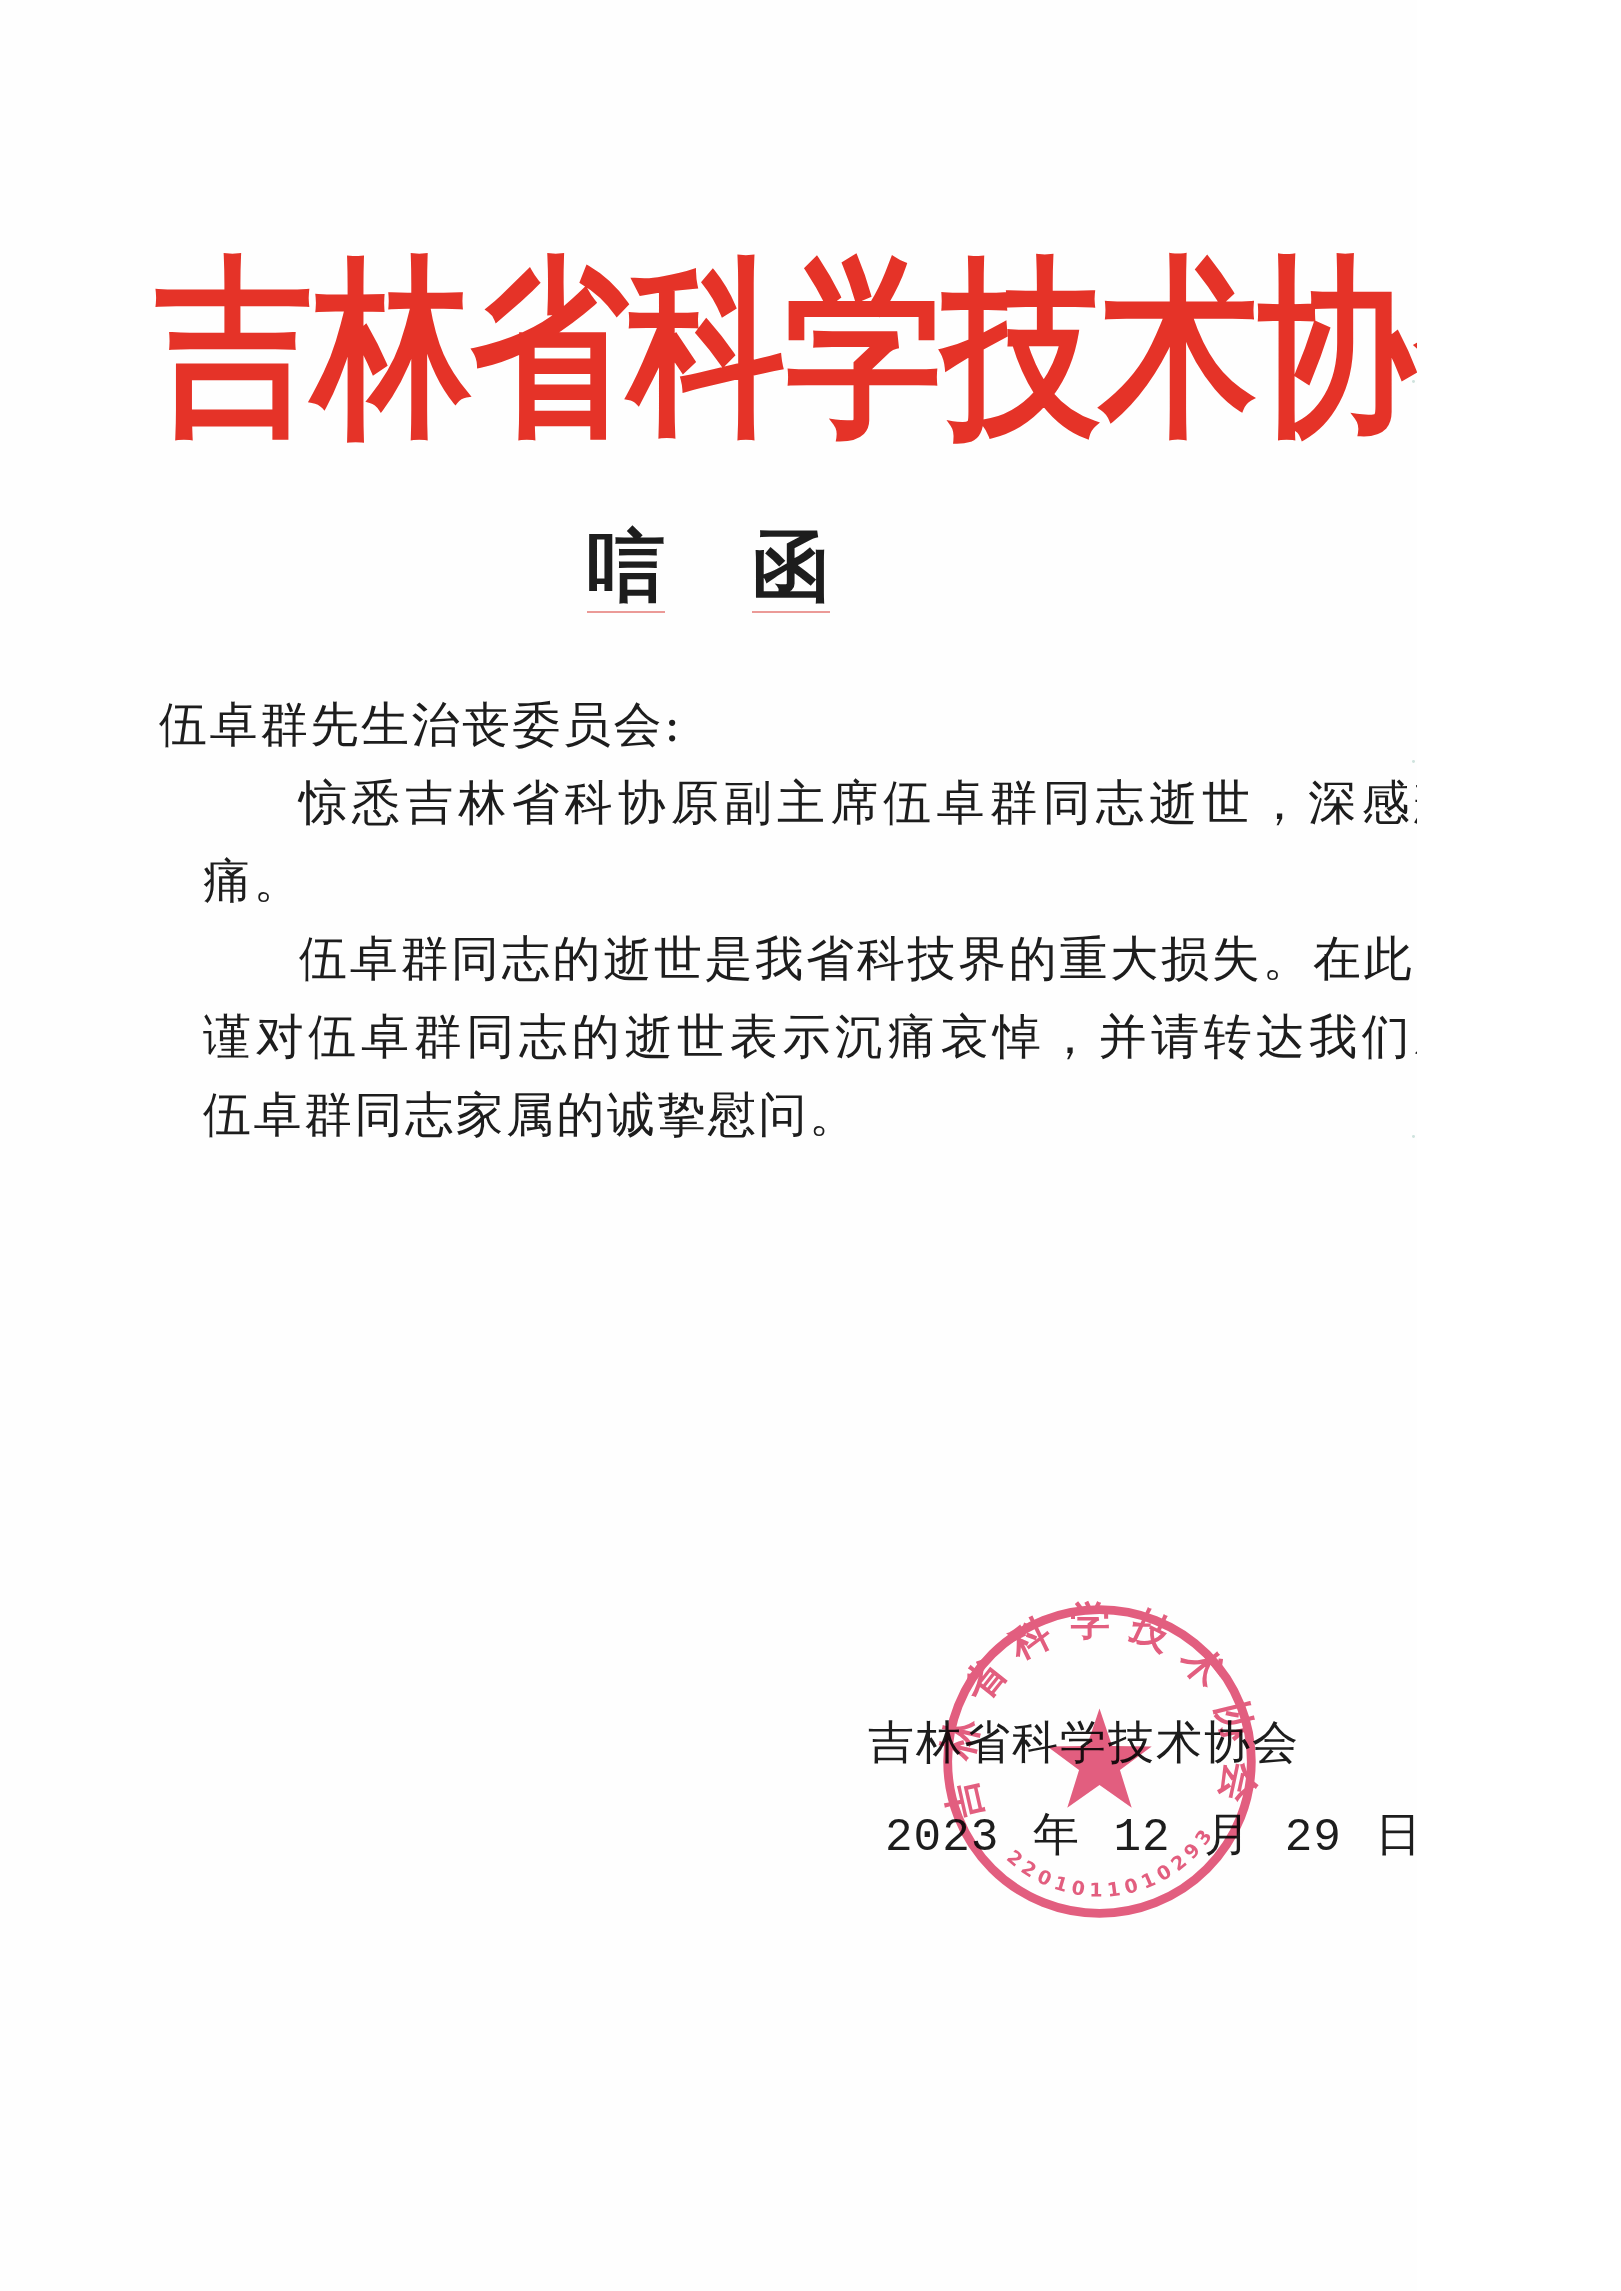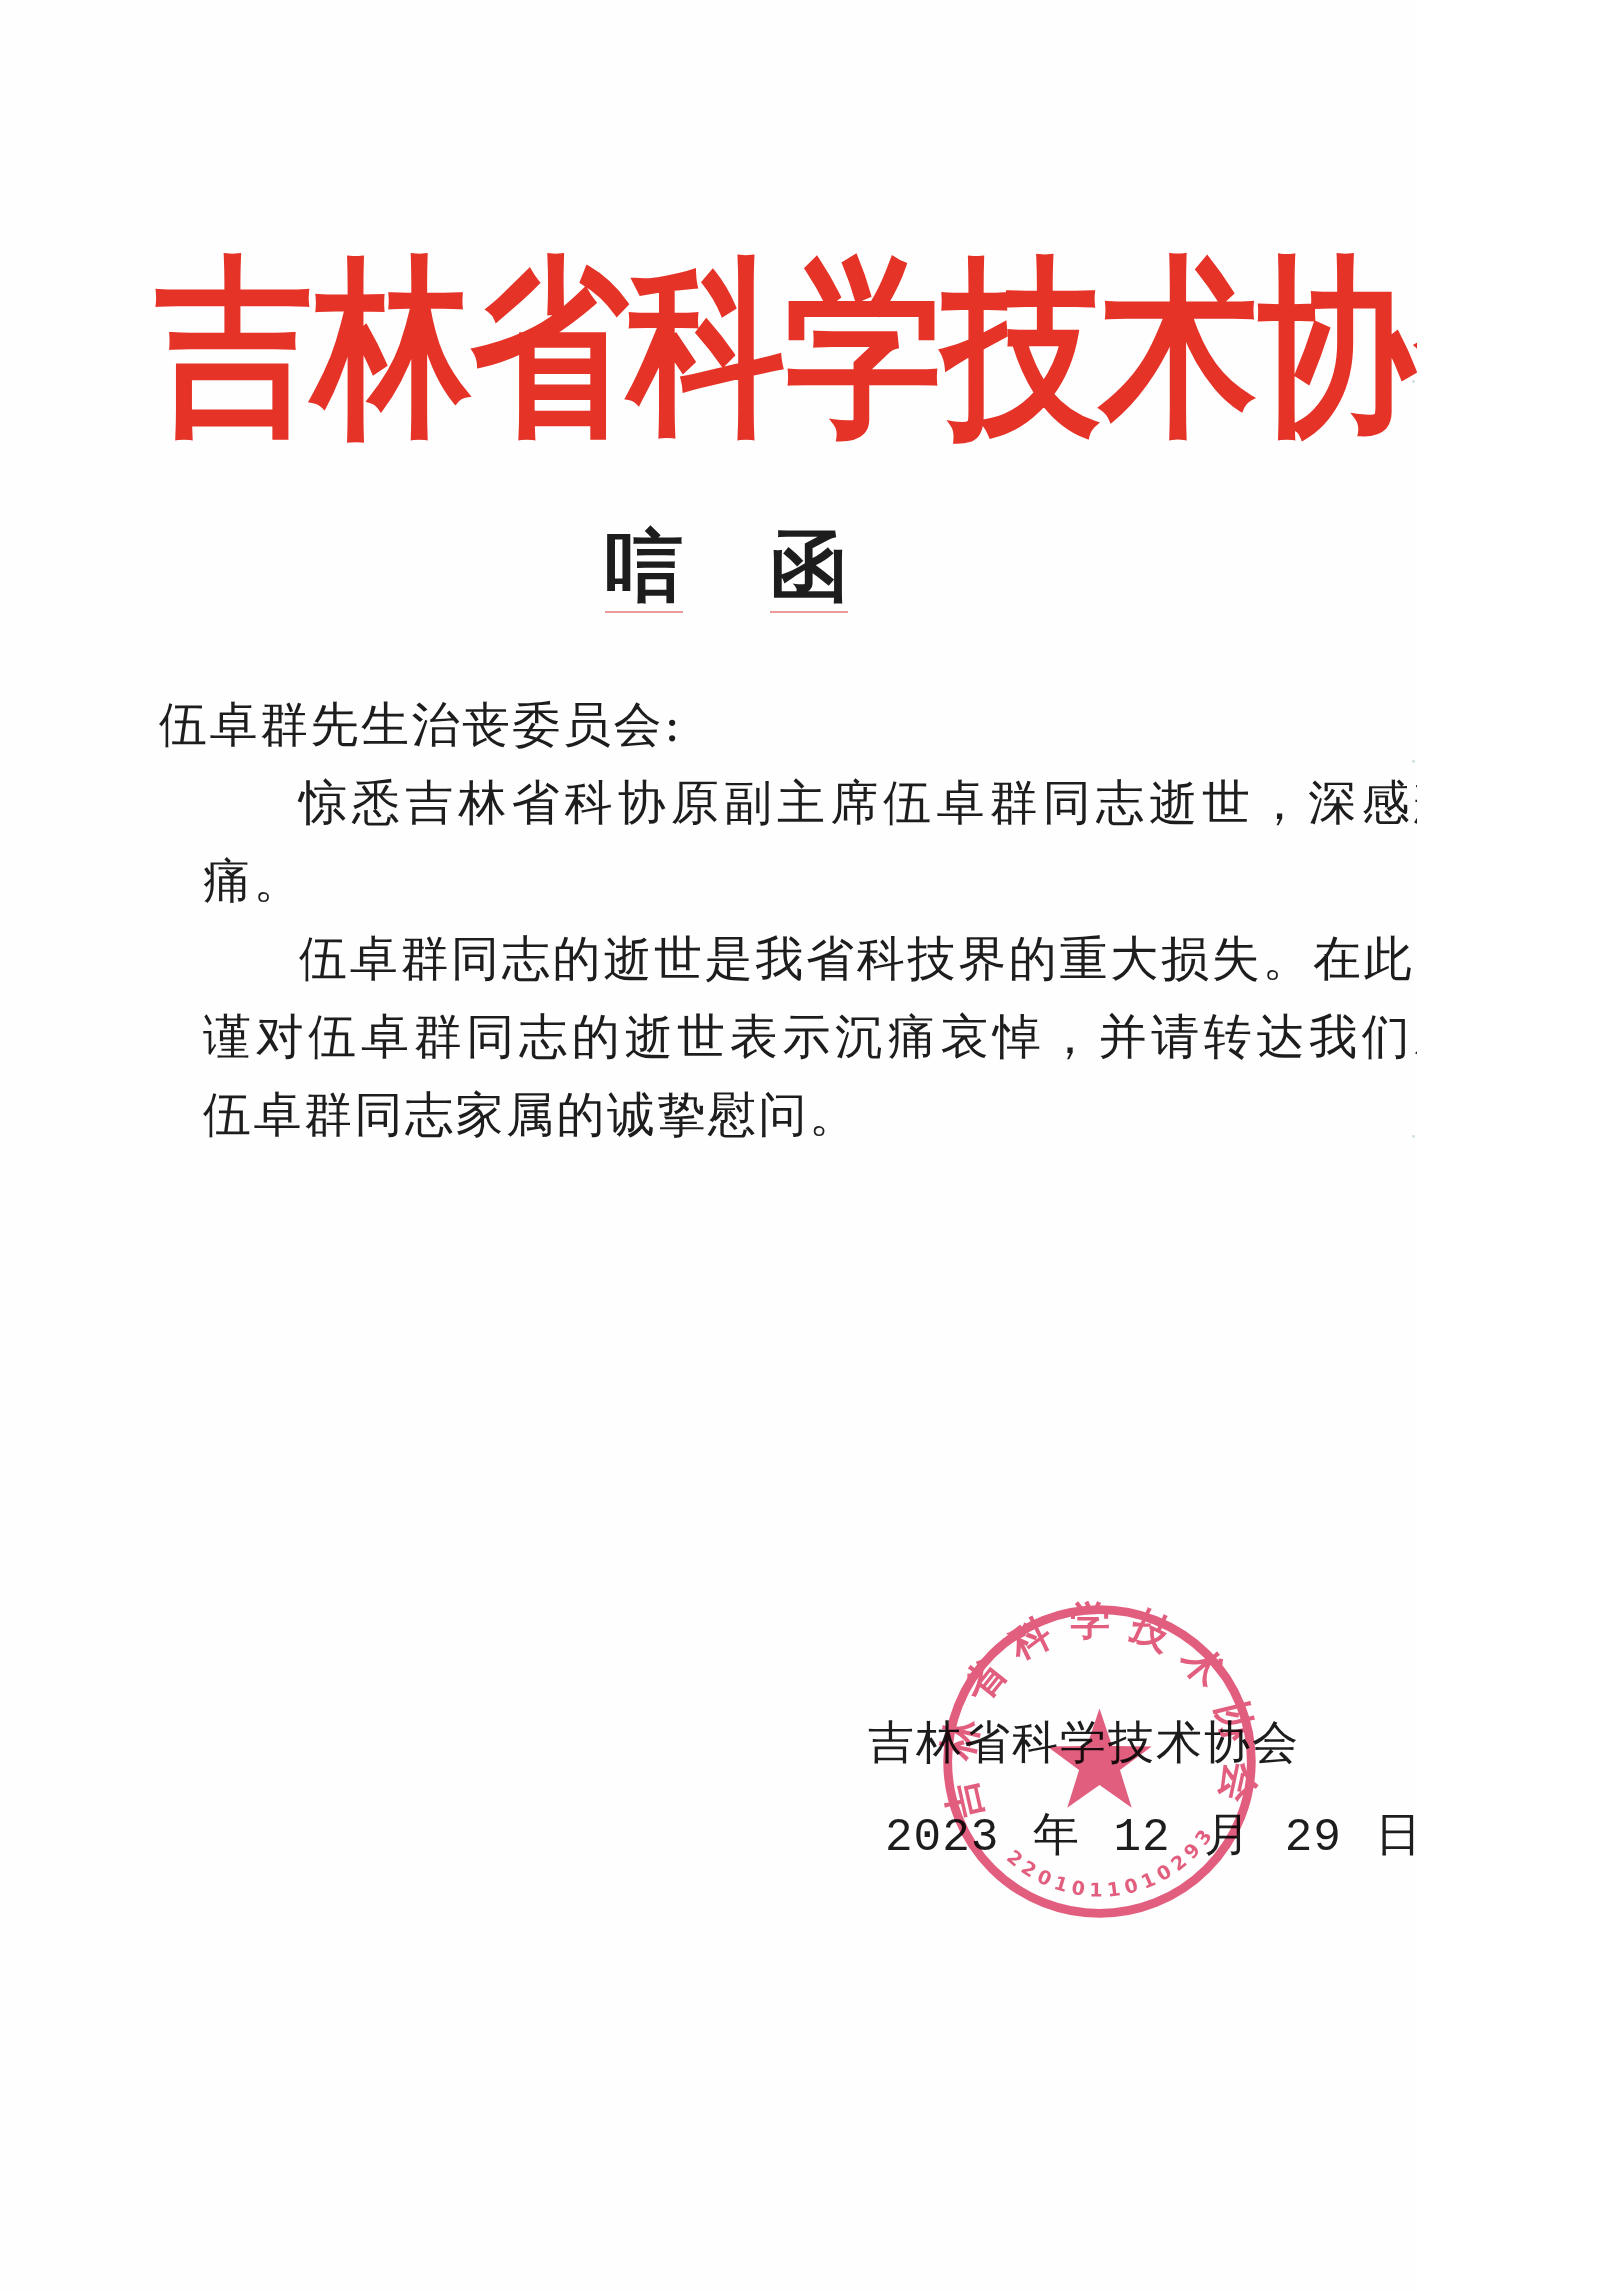--- a/index.html
+++ b/index.html
@@ -27,21 +27,21 @@
     display:inline-block;
     font-size:192px;
     font-weight:bold;
     color:var(--title-red);
     transform:scaleX(0.82);
     transform-origin:center;
     letter-spacing:0px;
   }
   .doc-type{
     position:absolute;
-    top:523px;left:18px;width:100%;
+    top:523px;left:0;width:100%;
     text-align:center;
     font-size:78px;
     font-weight:bold;
     line-height:1.1;
   }
   .doc-type .sub-char{
     display:inline-block;
     margin:0 30px;
     border-bottom:2.9px solid rgba(216,54,48,0.5);
     padding-bottom:2px;

